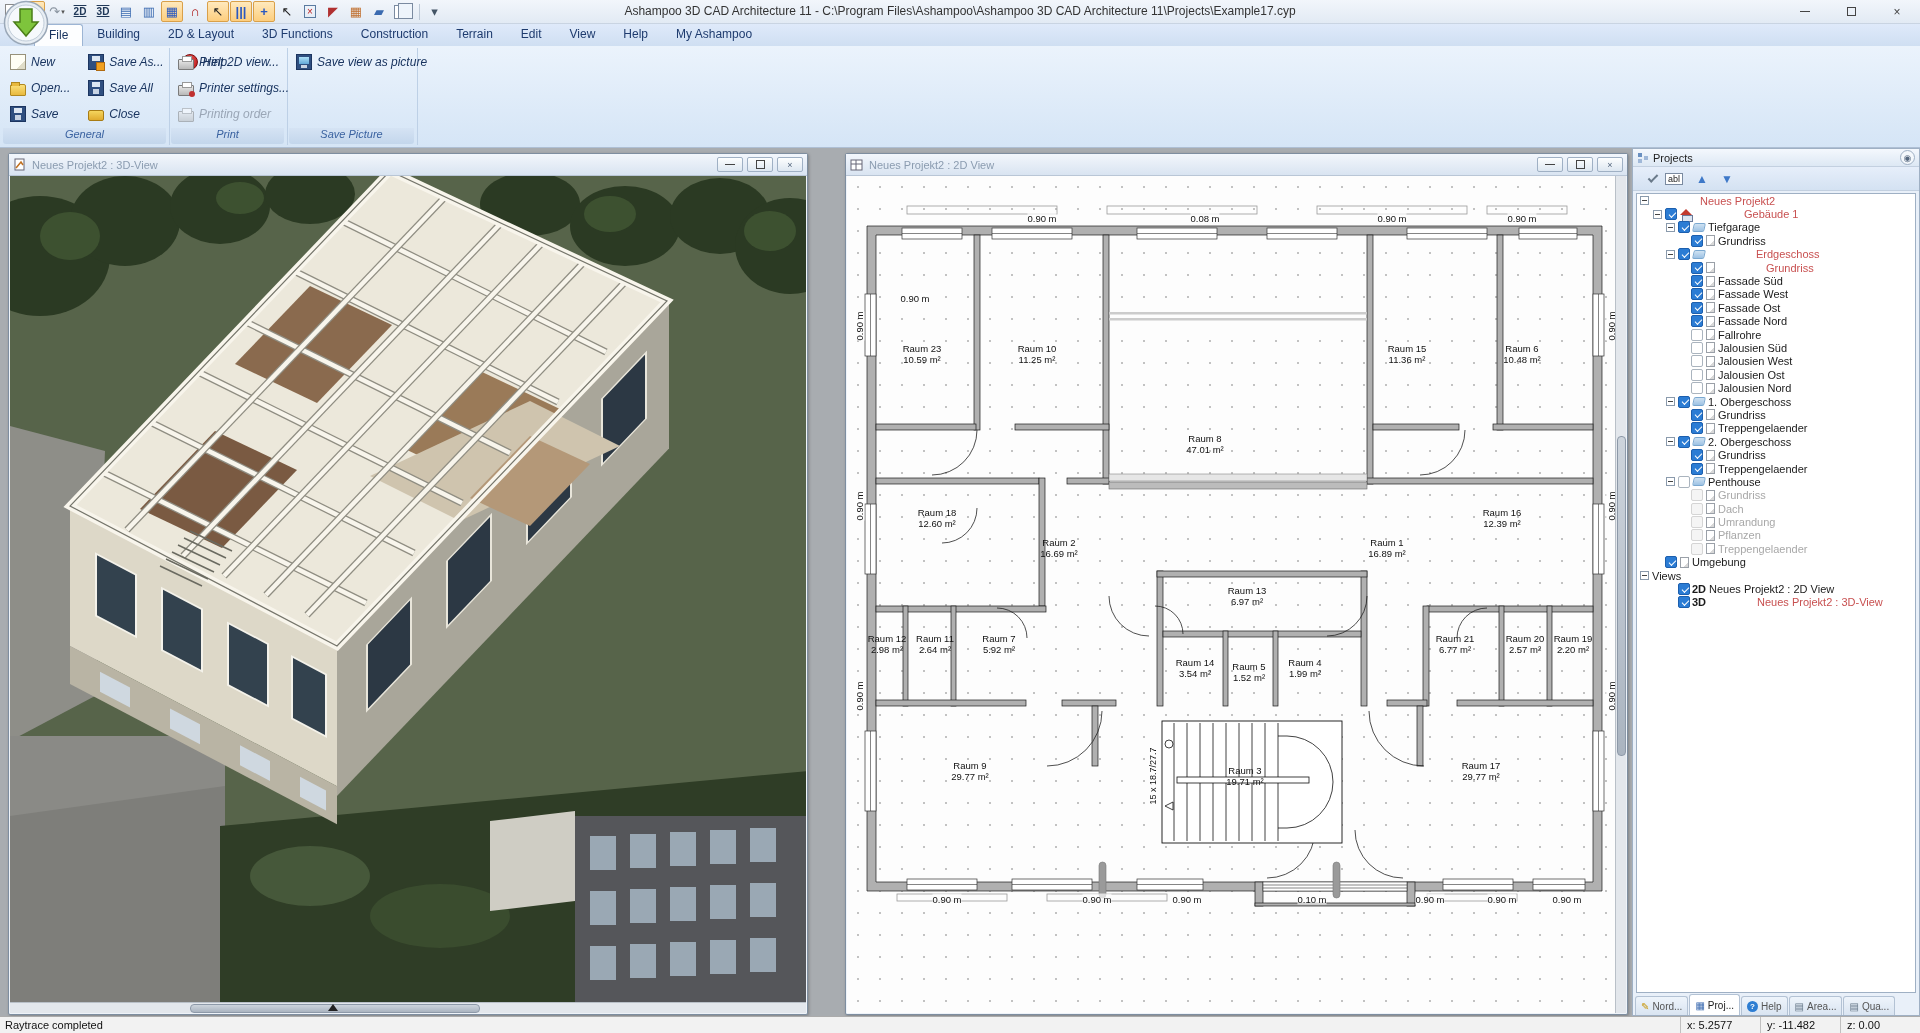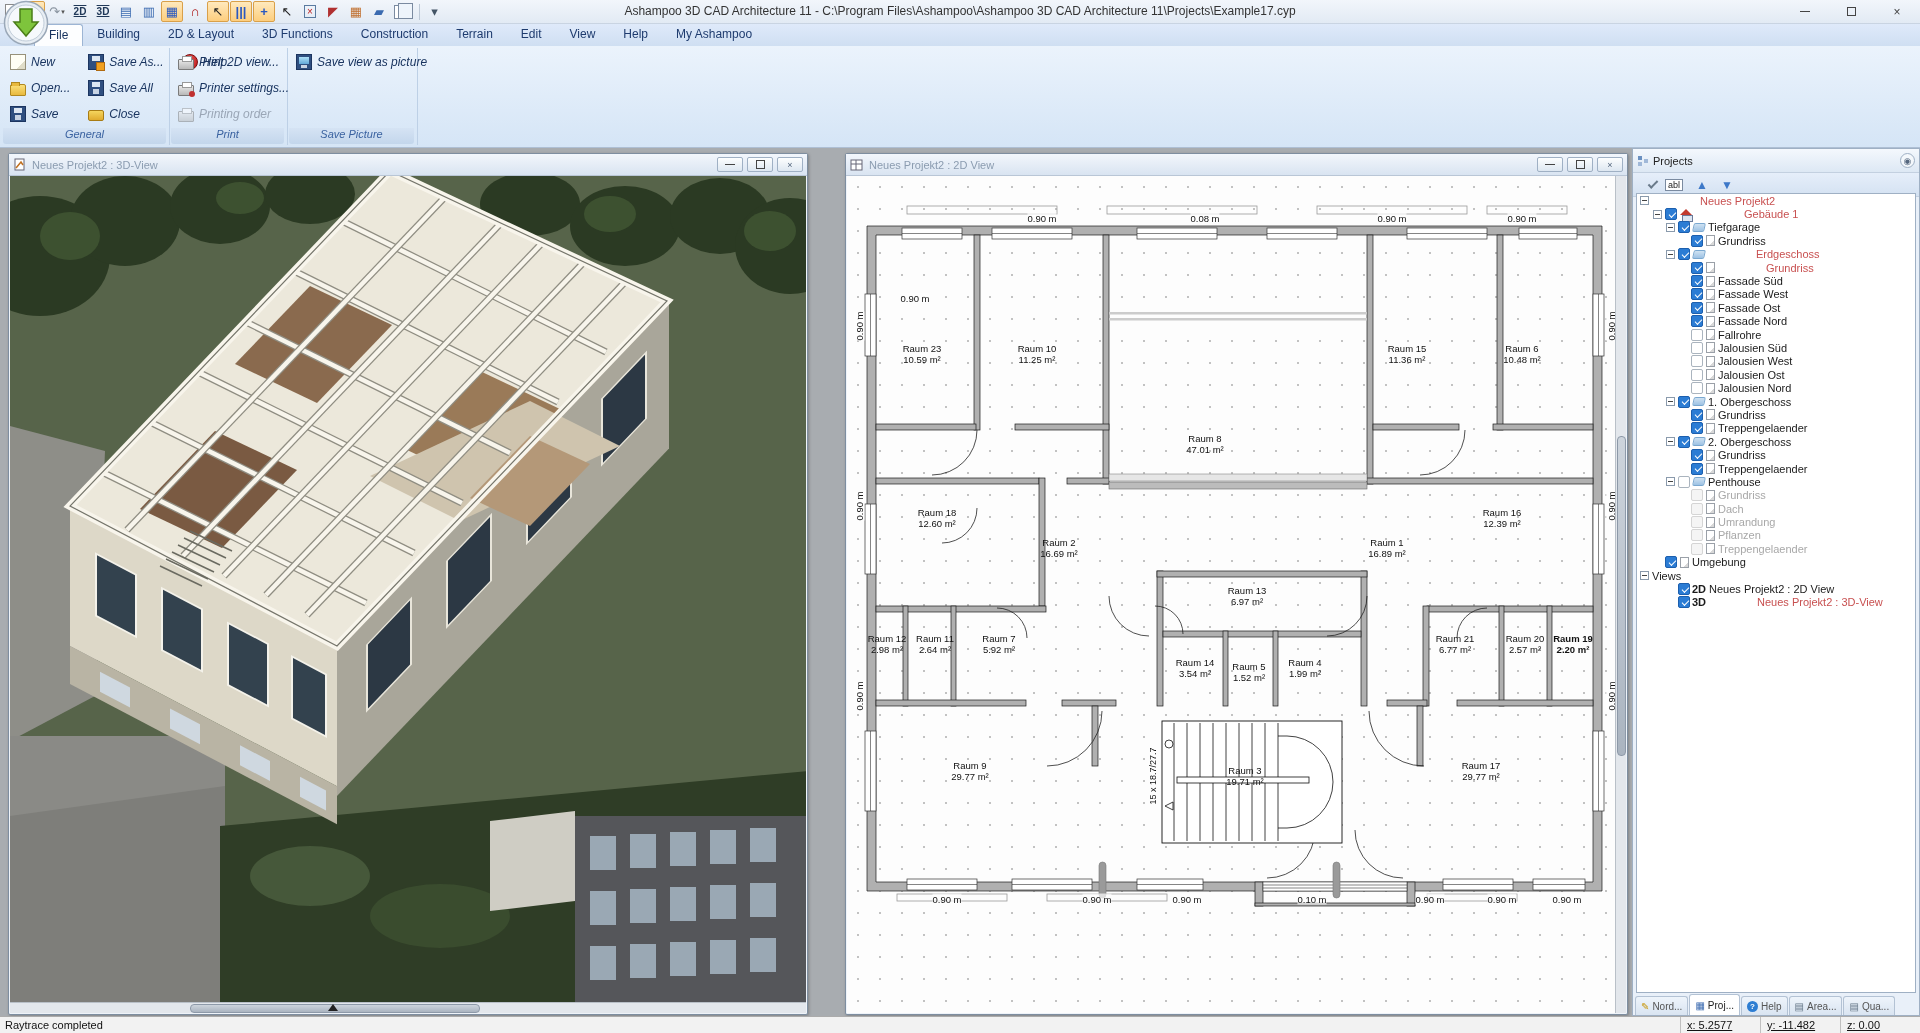--- a/index.html
+++ b/index.html
@@ -94,21 +94,21 @@
 
   
   .hscroll { position:absolute; height:11px; background:#e3e7ec; border-top:1px solid #b9c0c8; }
   .hthumb { position:absolute; top:1px; height:9px; background:linear-gradient(#cdd4dc,#aab4c0); border:1px solid #8d99a8; border-radius:4px; }
   .vscroll { position:absolute; width:11px; background:#e3e7ec; border-left:1px solid #b9c0c8; }
   .vthumb { position:absolute; left:1px; width:9px; background:linear-gradient(#cdd4dc,#aab4c0); border:1px solid #8d99a8; border-radius:4px; }
   #scroll-marker { position:absolute; width:0; height:0; border-left:5px solid transparent; border-right:5px solid transparent; border-bottom:7px solid #222; }
 
   
   #panel { left:1632px; top:148px; width:288px; height:868px; background:#e9f0f9; border:1px solid #9fb0c4; }
-  #panel-header { position:relative; height:24px; display:flex; align-items:center; padding:0 4px; gap:4px;
+  #panel-header { position:relative; height:18px; display:flex; align-items:center; padding:0 4px; gap:4px;
     background:linear-gradient(#f4f8fd,#dde8f4); border-bottom:1px solid #c3d0e0; font-size:11px; color:#222; }
   #panel-pin { margin-left:auto; width:15px; height:15px; border:1px solid #9fb0c4; border-radius:50%;
     background:#f4f8fc; color:#55677e; font-size:9px; display:flex; align-items:center; justify-content:center; }
   #panel-toolbar { height:24px; display:flex; align-items:center; gap:3px; padding:0 4px;
     background:linear-gradient(#e6eefa,#d4e2f2); border-bottom:1px solid #c3d0e0; }
   .ptool { width:22px; height:19px; border:1px solid transparent; border-radius:2px; display:flex; align-items:center; justify-content:flex-end; font-size:12px; }
   .pt-check { width:10px; height:5px; border-left:2px solid #6a7a8a; border-bottom:2px solid #6a7a8a; transform:rotate(-45deg); margin-top:-3px; }
   .pt-abl { font-size:9px; border:1px solid #7a8aa0; background:#fff; padding:0 2px; color:#222; }
   .pt-up { color:#3d78c8; } .pt-down { color:#3d78c8; }
   #tree-wrap { position:absolute; left:3px; right:3px; top:44px; bottom:22px; background:#fff; border:1px solid #9fb0c4; overflow:hidden; }
@@ -136,21 +136,21 @@
   .ptab { height:19px; display:flex; align-items:center; gap:3px; padding:0 5px; font-size:10px; color:#555;
     border:1px solid #b3c2d4; border-bottom:none; border-radius:3px 3px 0 0; background:linear-gradient(#eef4fb,#d9e4f1); margin-right:1px; }
   .ptab.active { background:#fff; color:#222; height:21px; }
   .pti { font-size:10px; }
   .pti-help { width:11px; height:11px; border-radius:50%; background:#2d7dd2; color:#fff; font-size:8px; display:flex; align-items:center; justify-content:center; font-weight:bold; }
 
   
   #statusbar { left:0; top:1016px; width:1920px; height:17px; background:#f2f2f2; border-top:1px solid #ababab;
     display:flex; align-items:center; font-size:11px; color:#111; }
   #status-msg { flex:1; padding:0 5px; }
-  .scoord { width:80px; border-left:1px solid #c0c0c0; padding:0 6px; height:100%; display:flex; align-items:center;text-decoration:underline; }
+  .scoord { width:80px; border-left:1px solid #c0c0c0; padding:0 6px; height:100%; display:flex; align-items:center; }
 </style>
 </head>
 <body>
 
 <div id="root">
 
   <div id="titlebar" class="abs">
     <div id="app-title" class="abs">Ashampoo 3D CAD Architecture 11 - C:\Program Files\Ashampoo\Ashampoo 3D CAD Architecture 11\Projects\Example17.cyp</div>
     <div id="qat">
         <span class="qat-btn">
@@ -678,21 +678,21 @@
             <div>5.92 m²</div>
           </div>
           <div class="room-label" style="left: 608px; top: 468px;">
             <div>Raum 21</div>
             <div>6.77 m²</div>
           </div>
           <div class="room-label" style="left: 678px; top: 468px;">
             <div>Raum 20</div>
             <div>2.57 m²</div>
           </div>
-          <div class="room-label" style="left: 726px; top: 468px; font-weight: bold;">
+          <div class="room-label" style="left: 726px; top: 468px;">
             <div>Raum 19</div>
             <div>2.20 m²</div>
           </div>
           <div class="room-label" style="left: 348px; top: 492px;">
             <div>Raum 14</div>
             <div>3.54 m²</div>
           </div>
           <div class="room-label" style="left: 402px; top: 496px;">
             <div>Raum 5</div>
             <div>1.52 m²</div>

